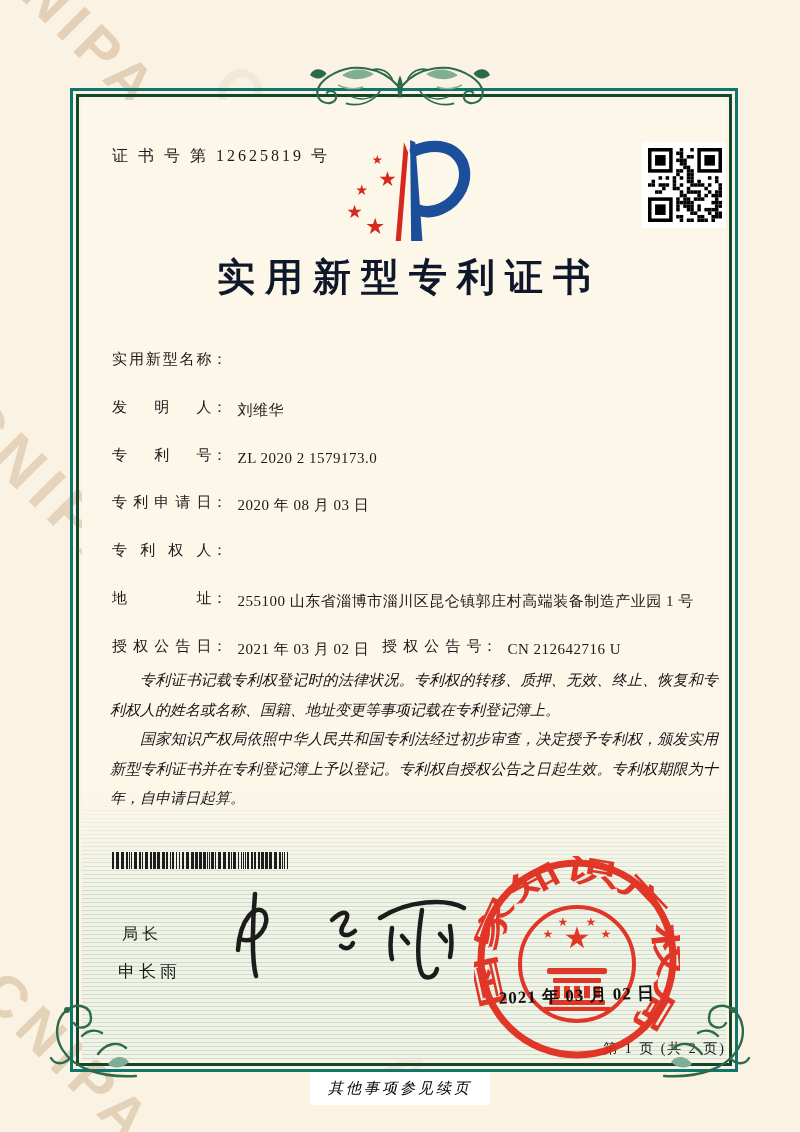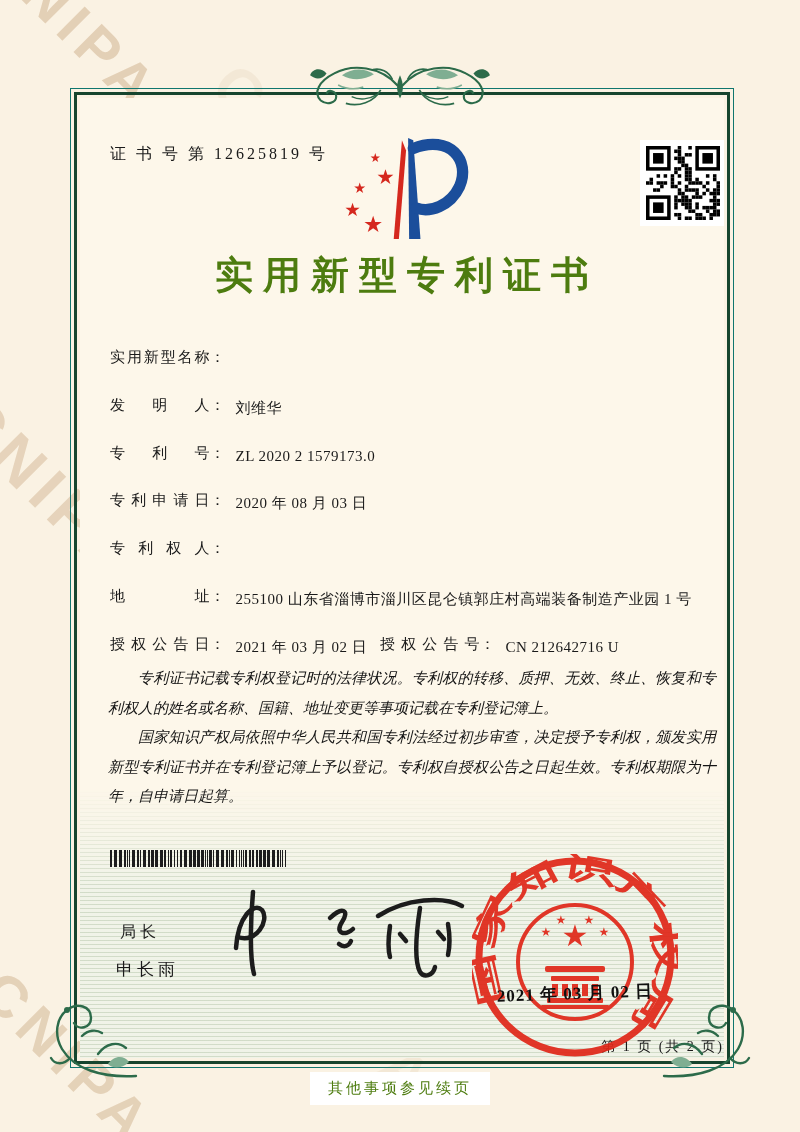--- a/index.html
+++ b/index.html
@@ -13,21 +13,21 @@
   .wm{
     position:absolute;z-index:0;
     font-family:"Liberation Sans","DejaVu Sans",sans-serif;
     font-weight:bold;letter-spacing:8px;
     color:#c09a6f;transform:rotate(45deg);
     pointer-events:none;user-select:none;
   }
   
   .frame{
     position:absolute;left:70px;top:88px;width:662px;height:978px;
-    border:1px solid #0f766e;z-index:1;
+    border:3px solid #0f766e;z-index:1;
   }
   .frame-inner{
     position:absolute;left:3px;top:3px;right:3px;bottom:3px;
     border:3px solid #16452e;
   }
   .content{
     position:absolute;left:3px;top:3px;right:3px;bottom:3px;
     background:#fdf7ea;overflow:hidden;
   }
   
@@ -38,21 +38,21 @@
     -webkit-mask-image:linear-gradient(180deg,transparent 0,#000 100px);
     mask-image:linear-gradient(180deg,transparent 0,#000 100px);
   }
   
   .certno{position:absolute;left:30px;top:46px;font-size:16px;letter-spacing:3px;}
   .logo{position:absolute;left:254px;top:36px;width:140px;height:108px;}
   .qr{position:absolute;left:560px;top:42px;width:86px;height:86px;background:#fff;padding:0;}
   .qr svg{position:absolute;left:6px;top:6px;}
   .title{
     position:absolute;left:0;top:152px;width:100%;text-align:center;
-    font-size:38px;font-weight:bold;letter-spacing:10px;text-indent:10px;color:#4d7c0f;
+    font-size:38px;font-weight:bold;letter-spacing:10px;text-indent:10px;color:#0f172a;
   }
   
   .frow{position:absolute;left:30px;display:flex;align-items:flex-start;font-size:15px;letter-spacing:.5px;}
   .jlabel{display:inline-flex;justify-content:space-between;width:100px;flex:none;}
   .fcolon{flex:none;margin-right:10px;}
   .fvalue{max-width:472px;line-height:25px;}
   
   .bodytext{
     position:absolute;left:28px;top:566px;width:608px;
     font-size:15px;line-height:29.5px;text-align:justify;
@@ -72,22 +72,22 @@
   }
   .pageinfo{position:absolute;left:0;top:940px;width:100%;text-align:right;font-size:14px;letter-spacing:2px;}
   
   .top-ornament{position:absolute;left:284px;top:58px;width:232px;height:54px;z-index:2;}
   .corner{position:absolute;width:92px;height:92px;z-index:3;}
   .corner.bl{left:46px;top:992px;}
   .corner.br{left:662px;top:992px;transform:scaleX(-1);}
   
   .contnote{
     position:absolute;left:50%;top:1072px;transform:translateX(-50%);
-    background:#ffffff;padding:7px 18px;font-size:15px;
-    letter-spacing:3px;z-index:2;color:#4d7c0f;
+    background:#ffffff;padding:7px 18px;font-size:15px;font-style:italic;
+    letter-spacing:3px;z-index:2;color:#000000;
   }
 </style>
 </head>
 <body>
 
 <div class="wm" style="left:-34px;top:-10px;font-size:58px;opacity:.38;">CNIPA</div>
 <div class="wm" style="left:190px;top:120px;font-size:62px;opacity:.10;">CNIPA</div>
 <div class="wm" style="left:448px;top:330px;font-size:60px;opacity:.14;">CNIPA</div>
 <div class="wm" style="left:-70px;top:452px;font-size:64px;opacity:.34;">CNIPA</div>
 <div class="wm" style="left:236px;top:980px;font-size:60px;opacity:.10;">CNIPA</div>

